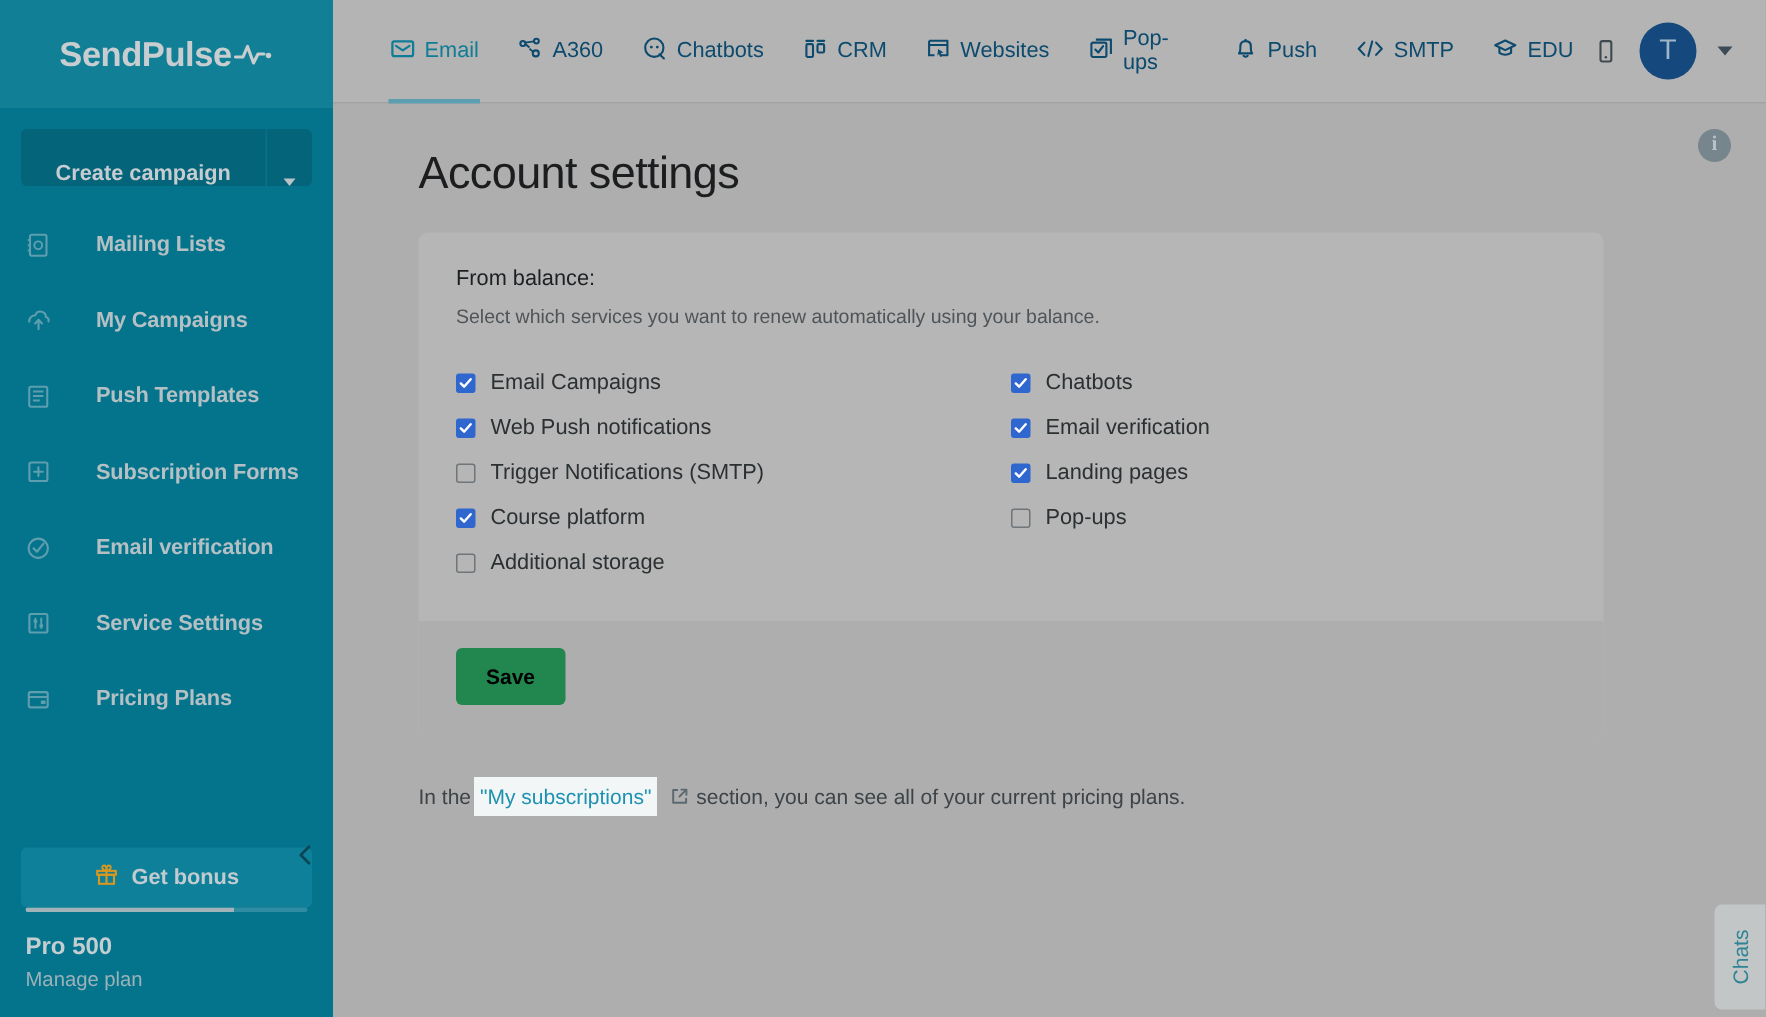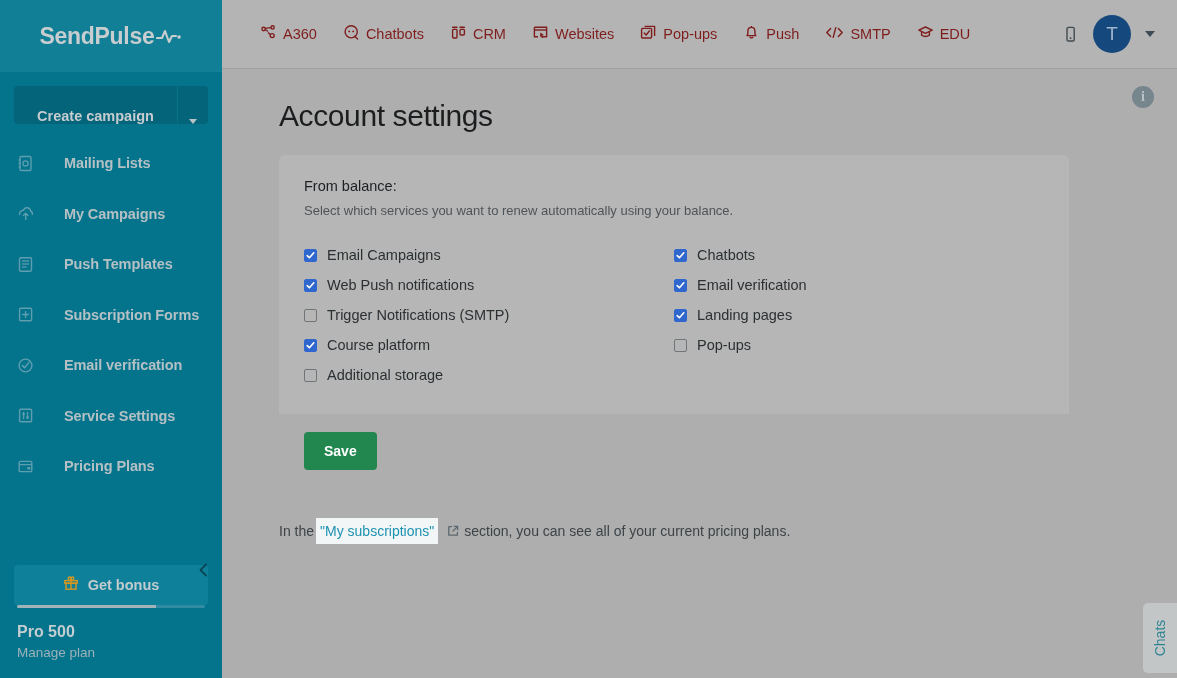--- a/index.html
+++ b/index.html
@@ -97,21 +97,21 @@
   .topbar {
     height: 69px; background: #b4b4b4;
     border-bottom: 1px solid #a2a2a2;
     display: flex; align-items: center;
     padding: 0 22px 0 25px; position: relative;
   }
   .topnav { display: flex; align-items: center; height: 69px; }
   .topnav-item {
     display: flex; align-items: center; gap: 6px;
     height: 69px; padding: 0 13px; cursor: pointer;
-    color: #7f1d1d; font-size: 14.5px; position: relative;
+    color: #0c4a6e; font-size: 14.5px; position: relative;
   }
   .topnav-item.active { color: #0f7d96; }
   .topnav-item.active::after {
     content: ""; position: absolute; left: 12px; right: 12px;
     bottom: 0; height: 3px; background: #5d9fb0;
   }
   .top-right {
     margin-left: auto; display: flex; align-items: center; gap: 14px;
   }
   .mobile-ico { cursor: pointer; color: #3f4a50; display: flex; }
@@ -174,21 +174,21 @@
   }
   .cbox.on { background: #2f67cf; border: 1px solid #2f67cf; }
   .cbox.off { background: #b6b6b6; border: 1px solid #6f7579; }
   .cbox svg { display: block; }
   .chk-label { font-size: 14.5px; color: #2b3033; margin-left: 10px; }
 
   .card-footer {
     background: #aeaeae; padding: 18px 25px 22px 25px;
   }
   .save-btn {
-    display: inline-block; background: #21874e; color: #ffffff;
+    display: inline-block; background: #21874e; color: #000000;
     border: none; border-radius: 4px; padding: 11px 20px;
     font-size: 14px; font-weight: bold; cursor: pointer;
     font-family: "Liberation Sans", sans-serif;
   }
 
   .footnote {
     margin: 26px 0 0 33px; font-size: 14px; color: #3d4347;
     display: flex; align-items: center; white-space: nowrap;
   }
   .fn-link-box {
@@ -354,20 +354,29 @@
       <div class="plan-manage">Manage plan</div>
     </div>
 
   </aside>
 
   <div class="main">
 
     <header class="topbar">
       <nav class="topnav">
 
+        <div class="topnav-item active">
+          <span>
+            <svg width="17" height="17" viewBox="0 0 17 17">
+                <rect x="1.6" y="3.6" width="13.8" height="9.8" rx="1.3" fill="none" stroke="currentColor" stroke-width="1.5"></rect>
+                <path d="M4 6.6 L8.5 9.6 L13 6.6" fill="none" stroke="currentColor" stroke-width="1.5" stroke-linecap="round" stroke-linejoin="round"></path>
+              </svg>
+          </span>
+          <span>Email</span>
+        </div>
 
         <div class="topnav-item">
           <span>
             <svg width="17" height="17" viewBox="0 0 17 17">
                 <circle cx="3.6" cy="5" r="1.7" fill="none" stroke="currentColor" stroke-width="1.4"></circle>
                 <circle cx="12.6" cy="3.4" r="1.6" fill="none" stroke="currentColor" stroke-width="1.4"></circle>
                 <circle cx="12.2" cy="11.6" r="2" fill="none" stroke="currentColor" stroke-width="1.4"></circle>
                 <line x1="5.2" y1="5.4" x2="8" y2="7.6" stroke="currentColor" stroke-width="1.3"></line>
                 <line x1="5.2" y1="4.4" x2="11" y2="3.6" stroke="currentColor" stroke-width="1.3"></line>
                 <line x1="8" y1="8.4" x2="10.4" y2="10.6" stroke="currentColor" stroke-width="1.3"></line>

